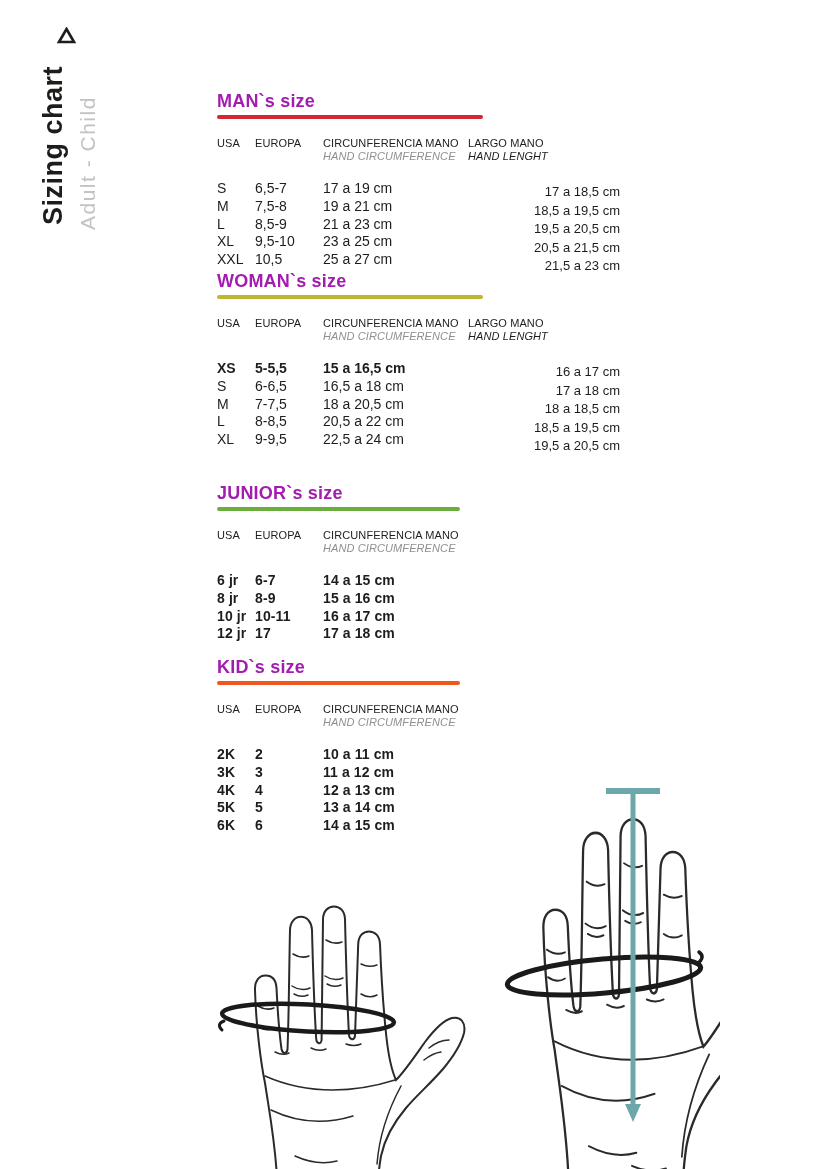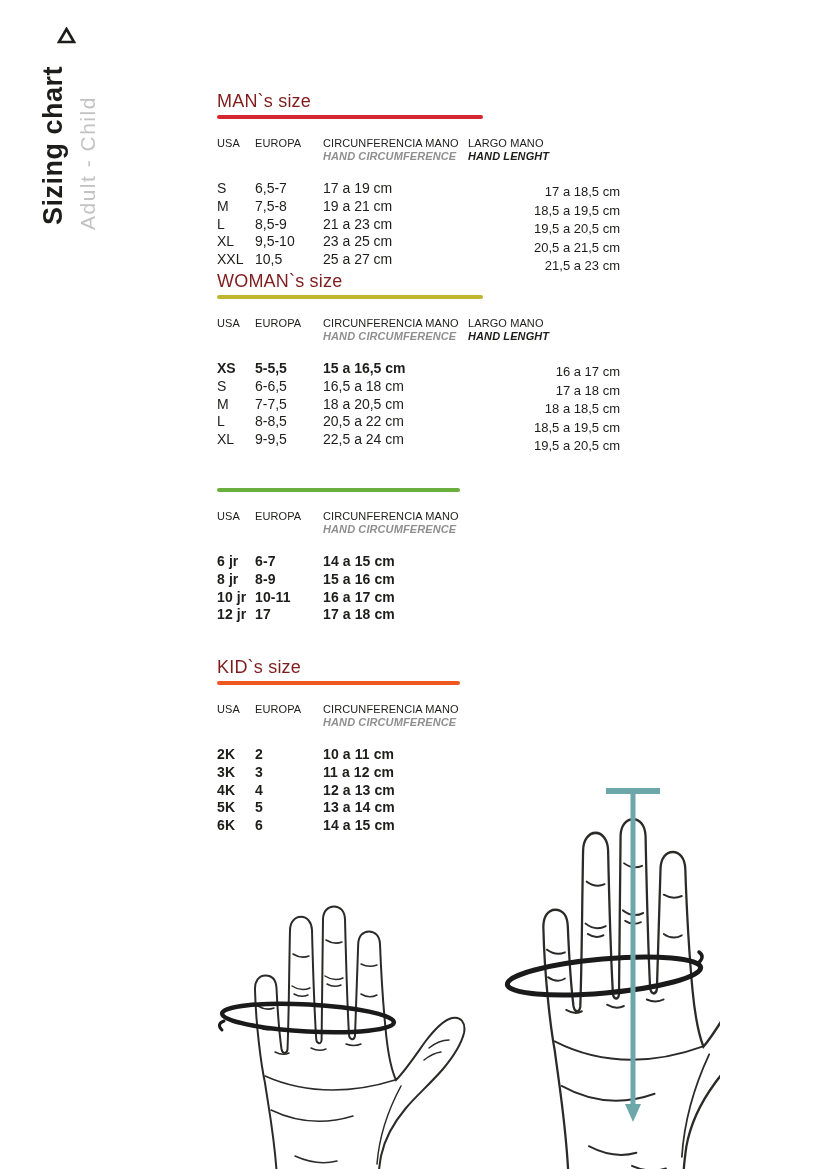--- a/index.html
+++ b/index.html
@@ -14,34 +14,34 @@
     letter-spacing:1.5px;color:#1d1d1b;}
   
   .v-title{position:absolute;left:38px;top:55px;height:170px;
     writing-mode:vertical-rl;transform:rotate(180deg);
     font-size:27px;font-weight:700;letter-spacing:0.5px;color:#1d1d1b;white-space:nowrap;}
   .v-sub{position:absolute;left:76px;top:60px;height:170px;
     writing-mode:vertical-rl;transform:rotate(180deg);
     font-size:21px;font-weight:400;letter-spacing:1.5px;color:#c3c3c3;white-space:nowrap;}
   
   .size-table{position:absolute;left:217px;width:430px;}
-  .size-table h2{margin:0;font-size:18px;line-height:19px;font-weight:400;
-    letter-spacing:0.2px;color:#7f1d1d;}
+  .size-table h2{margin:0;font-size:18px;line-height:19px;font-weight:700;
+    letter-spacing:0.2px;color:#a21caf;}
   .rule{height:4px;margin-top:4px;border-radius:2.5px;}
   .rule.w-long{width:266px;}
   .rule.w-short{width:243px;}
   .cols{display:flex;margin-top:18px;}
   .col{flex:0 0 auto;}
   .c-usa{width:38px;}
   .c-europa{width:68px;}
   .c-circ{width:145px;}
   .c-largo{width:152px;}
   .hdr{font-size:11px;line-height:12.5px;letter-spacing:0.1px;color:#1d1d1b;height:25px;white-space:nowrap;}
   .h-es{display:block;}
-  .h-en{display:block;font-style:italic;font-weight:bold;}
+  .h-en{display:block;font-style:italic;}
   .h-en.gray{color:#8f8f8f;}
   .h-en.dark{color:#1d1d1b;}
   .rows{margin-top:18px;}
   .c-largo .rows{margin-top:21px;}
   .cell{font-size:14px;line-height:17.8px;white-space:nowrap;color:#1d1d1b;}
   .c-largo .cell{font-size:13px;line-height:18.5px;text-align:right;}
   .cell.bold{font-weight:700;}
   .size-table.heavy .cell{font-weight:700;letter-spacing:0.1px;}
   
   .hand-left{position:absolute;left:215px;top:878px;}
@@ -178,20 +178,21 @@
             <div class="cell">17 a 18 cm</div>
             <div class="cell">18 a 18,5 cm</div>
             <div class="cell">18,5 a 19,5 cm</div>
             <div class="cell">19,5 a 20,5 cm</div>
           </div>
       </div>
     </div>
   </section>
 
   <section class="size-table heavy" style="top:484px">
+    <h2>JUNIOR`s size</h2>
     <div class="rule w-short" style="background: rgb(108, 174, 61);"></div>
     <div class="cols">
       <div class="col c-usa">
         <div class="hdr">
             <span class="h-es">USA</span>
           </div>
         <div class="rows">
             <div class="cell">6 jr</div>
             <div class="cell">8 jr</div>
             <div class="cell">10 jr</div>

